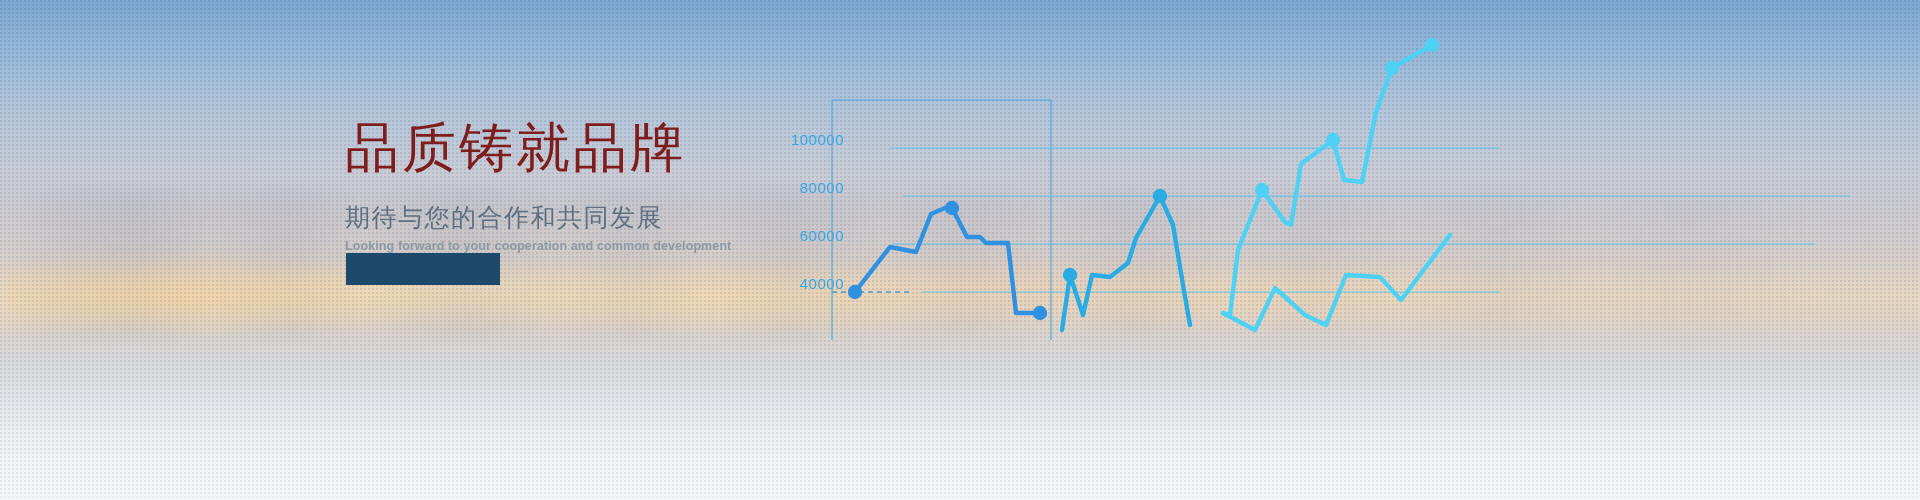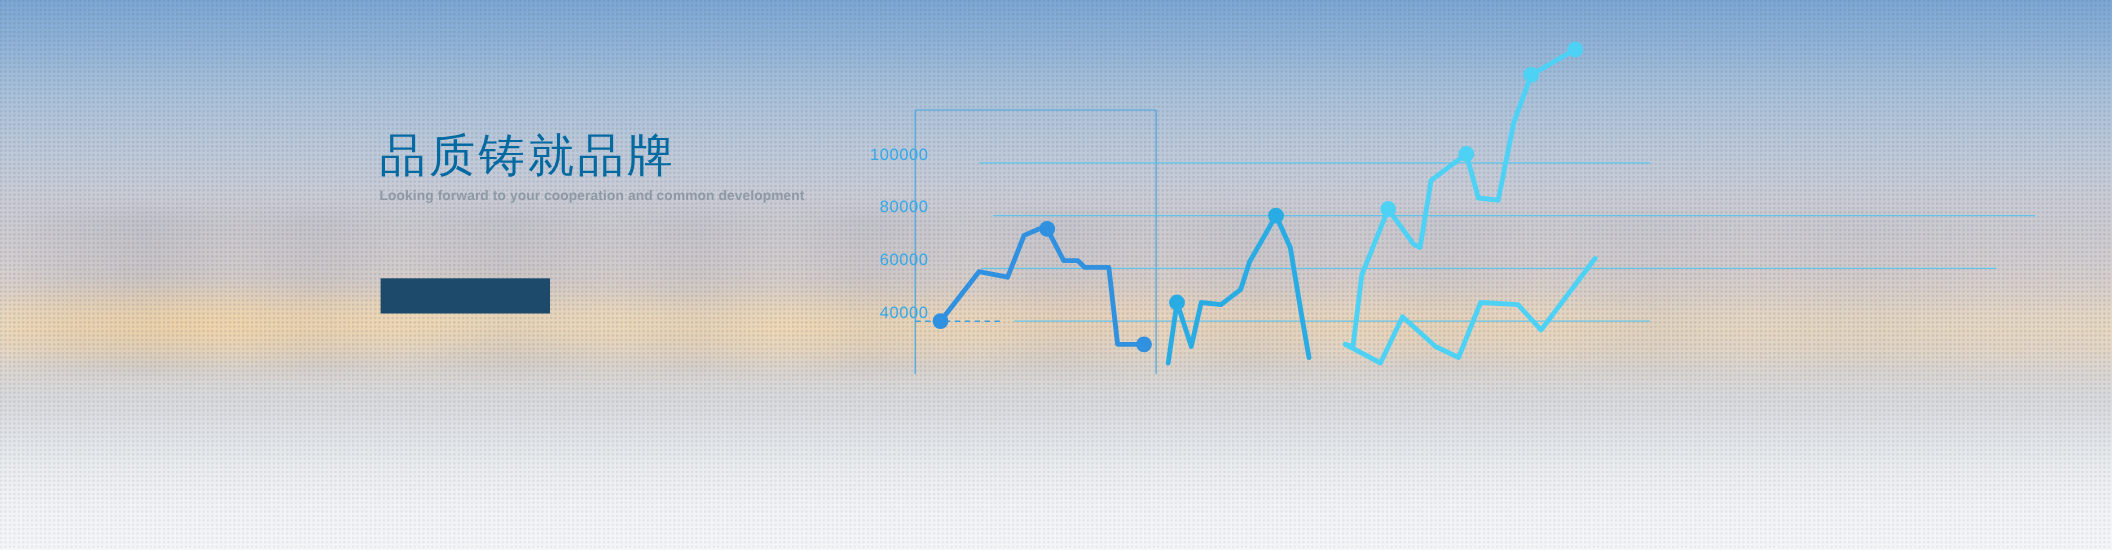--- a/index.html
+++ b/index.html
@@ -70,22 +70,22 @@
     background-size:4px 4px;
   }
   .bg-veil{
     position:absolute;inset:0;
     background:linear-gradient(to bottom, rgba(255,255,255,0) 60%, rgba(255,255,255,.30) 88%, rgba(255,255,255,.45) 100%);
   }
 
   
   .copy{position:absolute;left:345px;top:120px;width:420px;}
   .headline{
-    font-size:42px;line-height:1;letter-spacing:3px;
-    color:#0369a1;font-weight:400;white-space:nowrap;
+    font-size:54px;line-height:1;letter-spacing:3px;
+    color:#7f1d1d;font-weight:400;white-space:nowrap;
   }
   .subhead{
     margin-top:31px;
     font-size:25px;line-height:1;letter-spacing:1.5px;
     color:#5d6f80;font-weight:300;white-space:nowrap;
   }
   .subeng{
     margin-top:10px;
     font-size:12.5px;line-height:1;letter-spacing:.1px;
     color:#8d9aa6;font-weight:700;white-space:nowrap;
@@ -112,20 +112,21 @@
 <div id="stage">
 
   <div class="bg-sky"></div>
   <div class="bg-city"></div>
   <div class="bg-glow"></div>
   <div class="bg-dots"></div>
   <div class="bg-veil"></div>
 
   <div class="copy">
     <div class="headline">品质铸就品牌</div>
+    <div class="subhead">期待与您的合作和共同发展</div>
     <div class="subeng">Looking forward to your cooperation and common development</div>
   </div>
 
   <button class="cta"></button>
 
   <div class="chart">
     <svg viewBox="0 0 1180 500" xmlns="http://www.w3.org/2000/svg">
       <defs>
         <clipPath id="cp">
             <rect x="0" y="0" width="1180" height="500"></rect>

